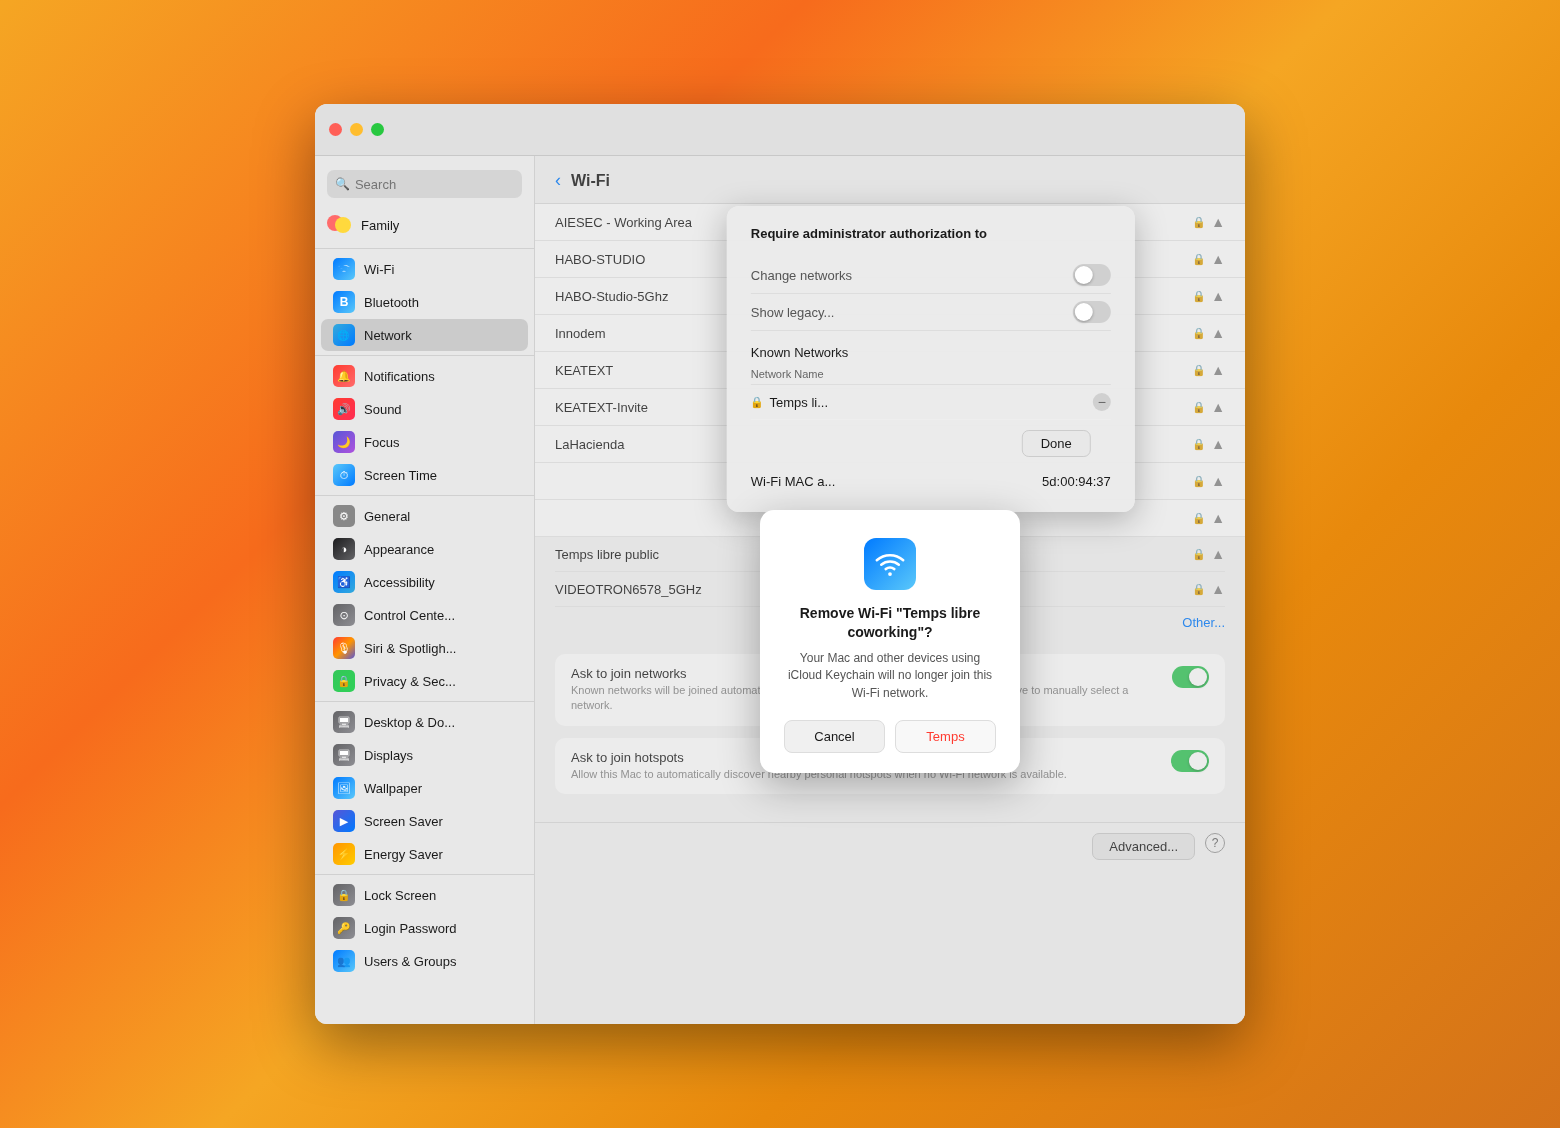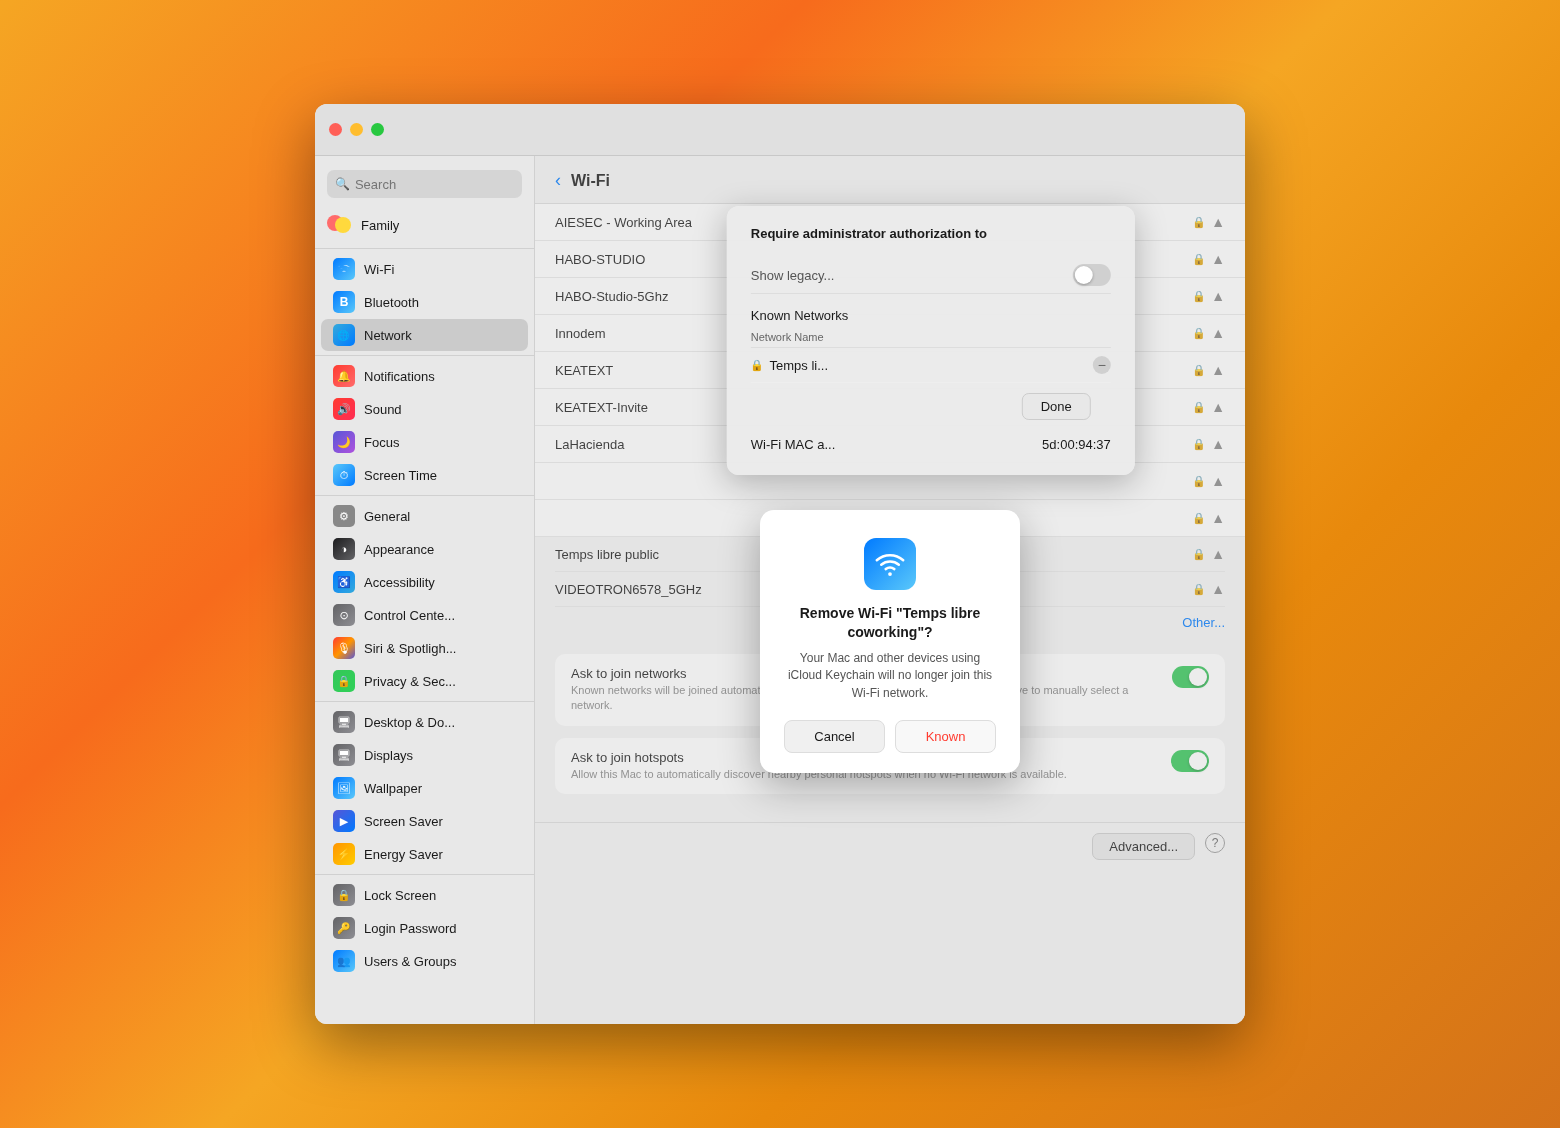--- a/index.html
+++ b/index.html
@@ -901,20 +901,24 @@
   </div>
 
   <div class="sheets-container">
     <div class="dim-overlay"></div>
 
     <div class="auth-sheet-wrapper">
       <div class="auth-sheet">
         <div class="auth-title">Require administrator authorization to</div>
 
         <div class="auth-toggle-row">
+          <span class="auth-toggle-label">Change networks</span>
+          <div class="toggle"></div>
+        </div>
+        <div class="auth-toggle-row">
           <span class="auth-toggle-label">Show legacy...</span>
           <div class="toggle"></div>
         </div>
 
         <div style="margin-top:14px;">
           <div class="known-title">Known Networks</div>
           <div class="known-header-row">
             <span>Network Name</span>
           </div>
           <div class="known-network-row">
@@ -944,18 +948,18 @@
             <path d="M5 12.55a11 11 0 0 1 14.08 0" stroke="white" stroke-width="2" fill="none" stroke-linecap="round"></path>
             <path d="M1.42 9a16 16 0 0 1 21.16 0" stroke="white" stroke-width="2" fill="none" stroke-linecap="round"></path>
             <path d="M8.53 16.11a6 6 0 0 1 6.95 0" stroke="white" stroke-width="2" fill="none" stroke-linecap="round"></path>
             <circle cx="12" cy="20" r="1.5" fill="white"></circle>
           </svg>
         </div>
         <div class="dialog-title">Remove Wi-Fi "Temps libre coworking"?</div>
         <div class="dialog-message">Your Mac and other devices using iCloud Keychain will no longer join this Wi-Fi network.</div>
         <div class="dialog-buttons">
           <button class="dialog-btn btn-cancel">Cancel</button>
-          <button class="dialog-btn btn-remove">Known</button>
+          <button class="dialog-btn btn-remove">Temps</button>
         </div>
       </div>
     </div>
   </div>
 </div>
 
 </body></html>

